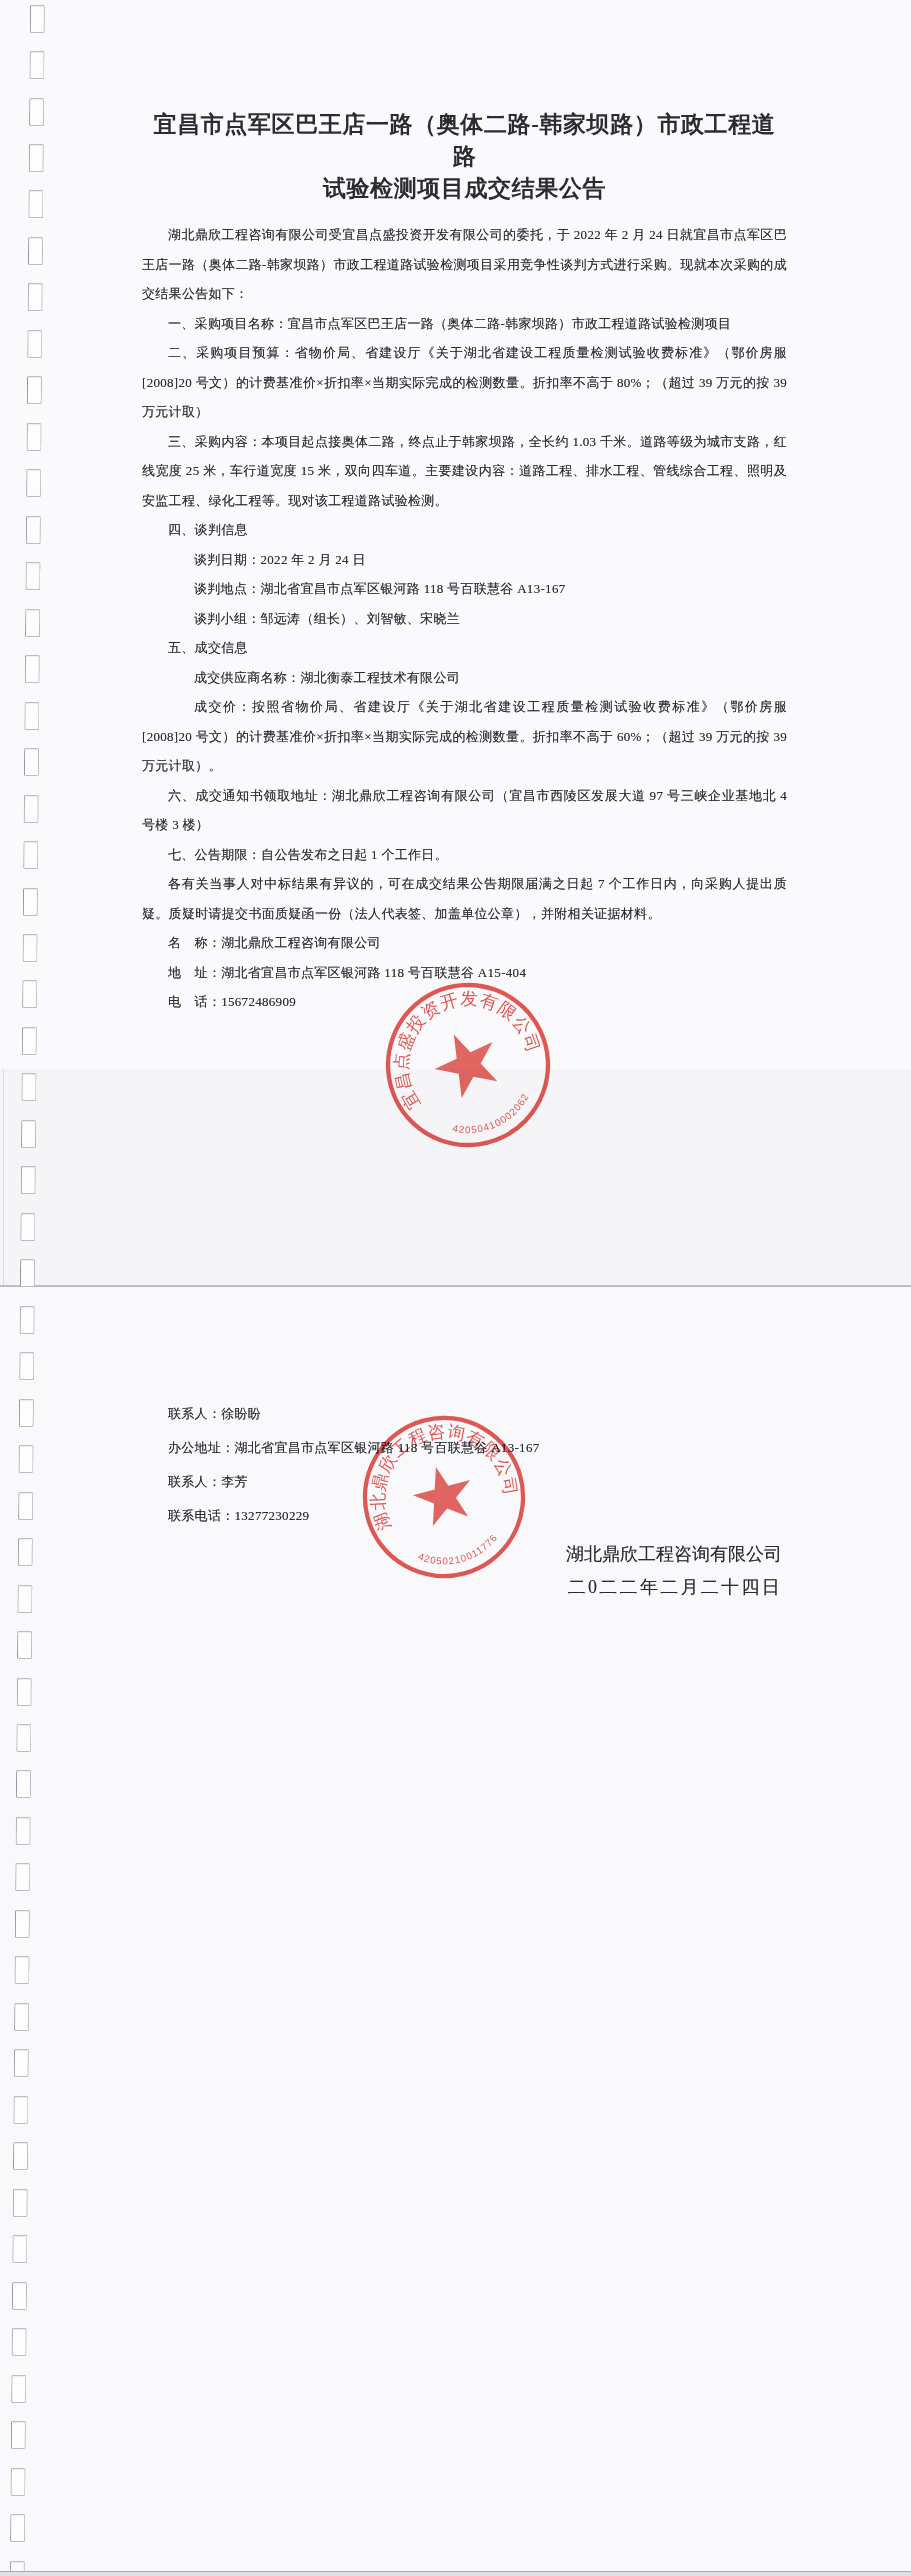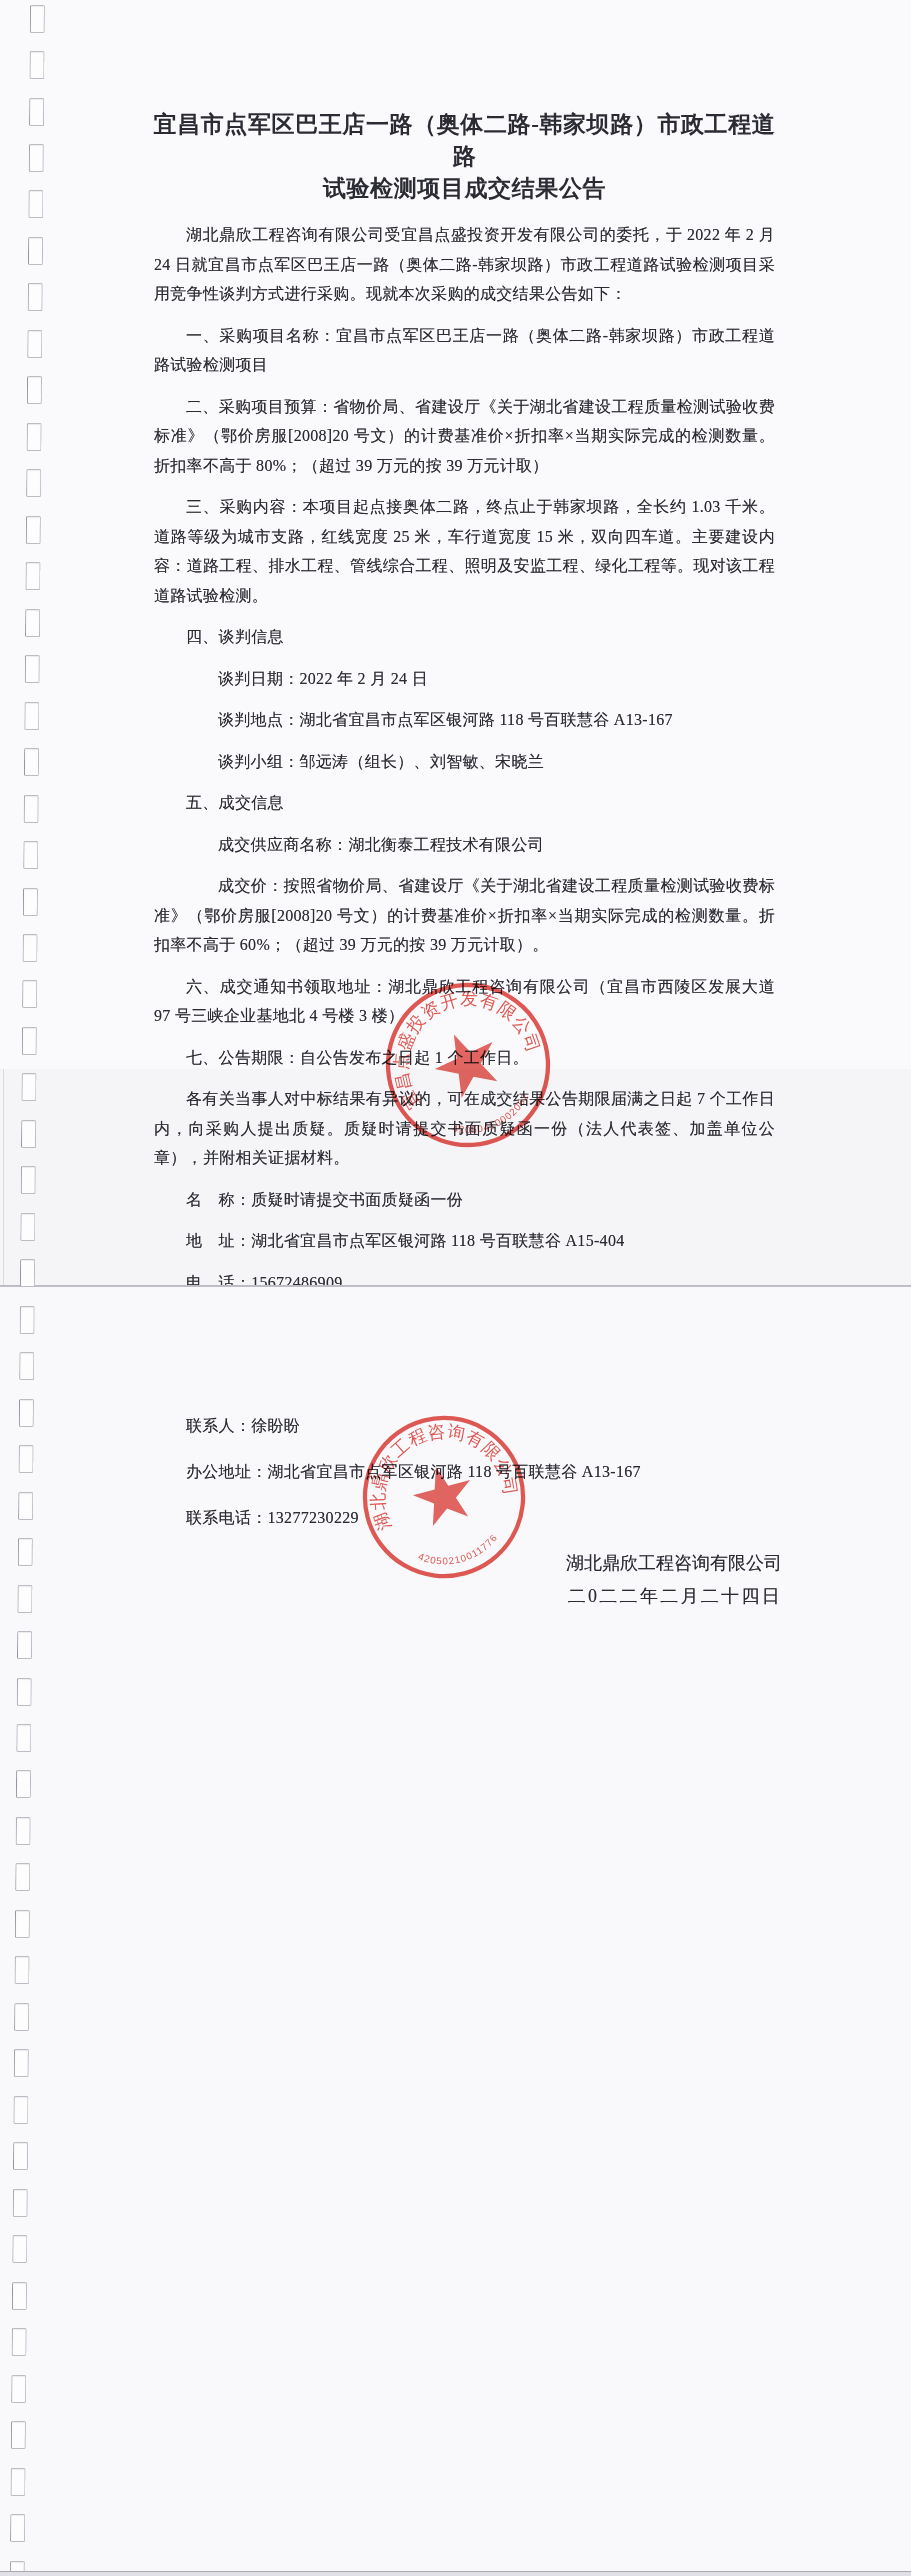--- a/index.html
+++ b/index.html
@@ -9,21 +9,21 @@
   .page{position:absolute;left:0;right:0;background:#fafafc;}
   .page1{top:0;height:1069px;}
   .page2{top:1287px;height:1284px;background:#f9f9fc;}
   .divider{position:absolute;top:1285px;left:0;right:0;height:1.7px;background:#bdbdc6;}
   .bottom-strip{position:absolute;top:2571px;left:0;right:0;height:5.2px;background:#e0e0e6;border-top:0.6px solid #a9a9b2;}
 
   .content{padding:109px 124px 0 142px;}
   .title{margin:0 0 15px 0;text-align:center;font-size:23px;line-height:32px;font-weight:bold;
          color:var(--ink);letter-spacing:0.6px;}
   .title span{display:block;}
-  .para{margin:12px;font-size:16px;line-height:29.5px;color:var(--ink);text-align:justify;
+  .para{margin:0;font-size:13px;line-height:29.5px;color:var(--ink);text-align:justify;
         letter-spacing:0.3px;text-shadow:0 0 0.4px rgba(43,43,53,.55);}
   .i2{text-indent:2em;}
   .i4{text-indent:4em;}
 
   .content2{padding:110px 116px 0 142px;}
   .content2 .para{line-height:34px;}
   .signature{margin-top:4.6px;padding-right:129px;text-align:right;}
   .signature p{margin:0;font-size:18px;line-height:33px;color:var(--ink);
                text-shadow:0 0 0.4px rgba(43,43,53,.55);}
   .sig-date{letter-spacing:2.3px;}
@@ -66,34 +66,35 @@
           <p class="para i2">四、谈判信息</p>
           <p class="para i4">谈判日期：2022 年 2 月 24 日</p>
           <p class="para i4">谈判地点：湖北省宜昌市点军区银河路 118 号百联慧谷 A13-167</p>
           <p class="para i4">谈判小组：邹远涛（组长）、刘智敏、宋晓兰</p>
           <p class="para i2">五、成交信息</p>
           <p class="para i4">成交供应商名称：湖北衡泰工程技术有限公司</p>
           <p class="para i4">成交价：按照省物价局、省建设厅《关于湖北省建设工程质量检测试验收费标准》（鄂价房服[2008]20 号文）的计费基准价×折扣率×当期实际完成的检测数量。折扣率不高于 60%；（超过 39 万元的按 39 万元计取）。</p>
           <p class="para i2">六、成交通知书领取地址：湖北鼎欣工程咨询有限公司（宜昌市西陵区发展大道 97 号三峡企业基地北 4 号楼 3 楼）</p>
           <p class="para i2">七、公告期限：自公告发布之日起 1 个工作日。</p>
           <p class="para i2">各有关当事人对中标结果有异议的，可在成交结果公告期限届满之日起 7 个工作日内，向采购人提出质疑。质疑时请提交书面质疑函一份（法人代表签、加盖单位公章），并附相关证据材料。</p>
-          <p class="para i2">名　称：质疑时请提交书面质疑函一份</p>
+          <p class="para i2">名　称：湖北鼎欣工程咨询有限公司</p>
           <p class="para i2">地　址：湖北省宜昌市点军区银河路 118 号百联慧谷 A15-404</p>
           <p class="para i2">电　话：15672486909</p>
         </div>
     </div>
   </section>
 
   <div class="divider"></div>
 
   <section class="page page2">
     <div class="content2">
 
     <p class="para i2">联系人：徐盼盼</p>
         <p class="para i2">办公地址：湖北省宜昌市点军区银河路 118 号百联慧谷 A13-167</p>
+        <p class="para i2">联系人：李芳</p>
         <p class="para i2">联系电话：13277230229</p>
       </div>
     <div class="signature">
       <p>湖北鼎欣工程咨询有限公司</p>
       <p class="sig-date">二0二二年二月二十四日</p>
     </div>
   </section>
 
   <div class="stamp stamp-1">
     <svg viewBox="-100 -100 200 200" width="172" height="172">

